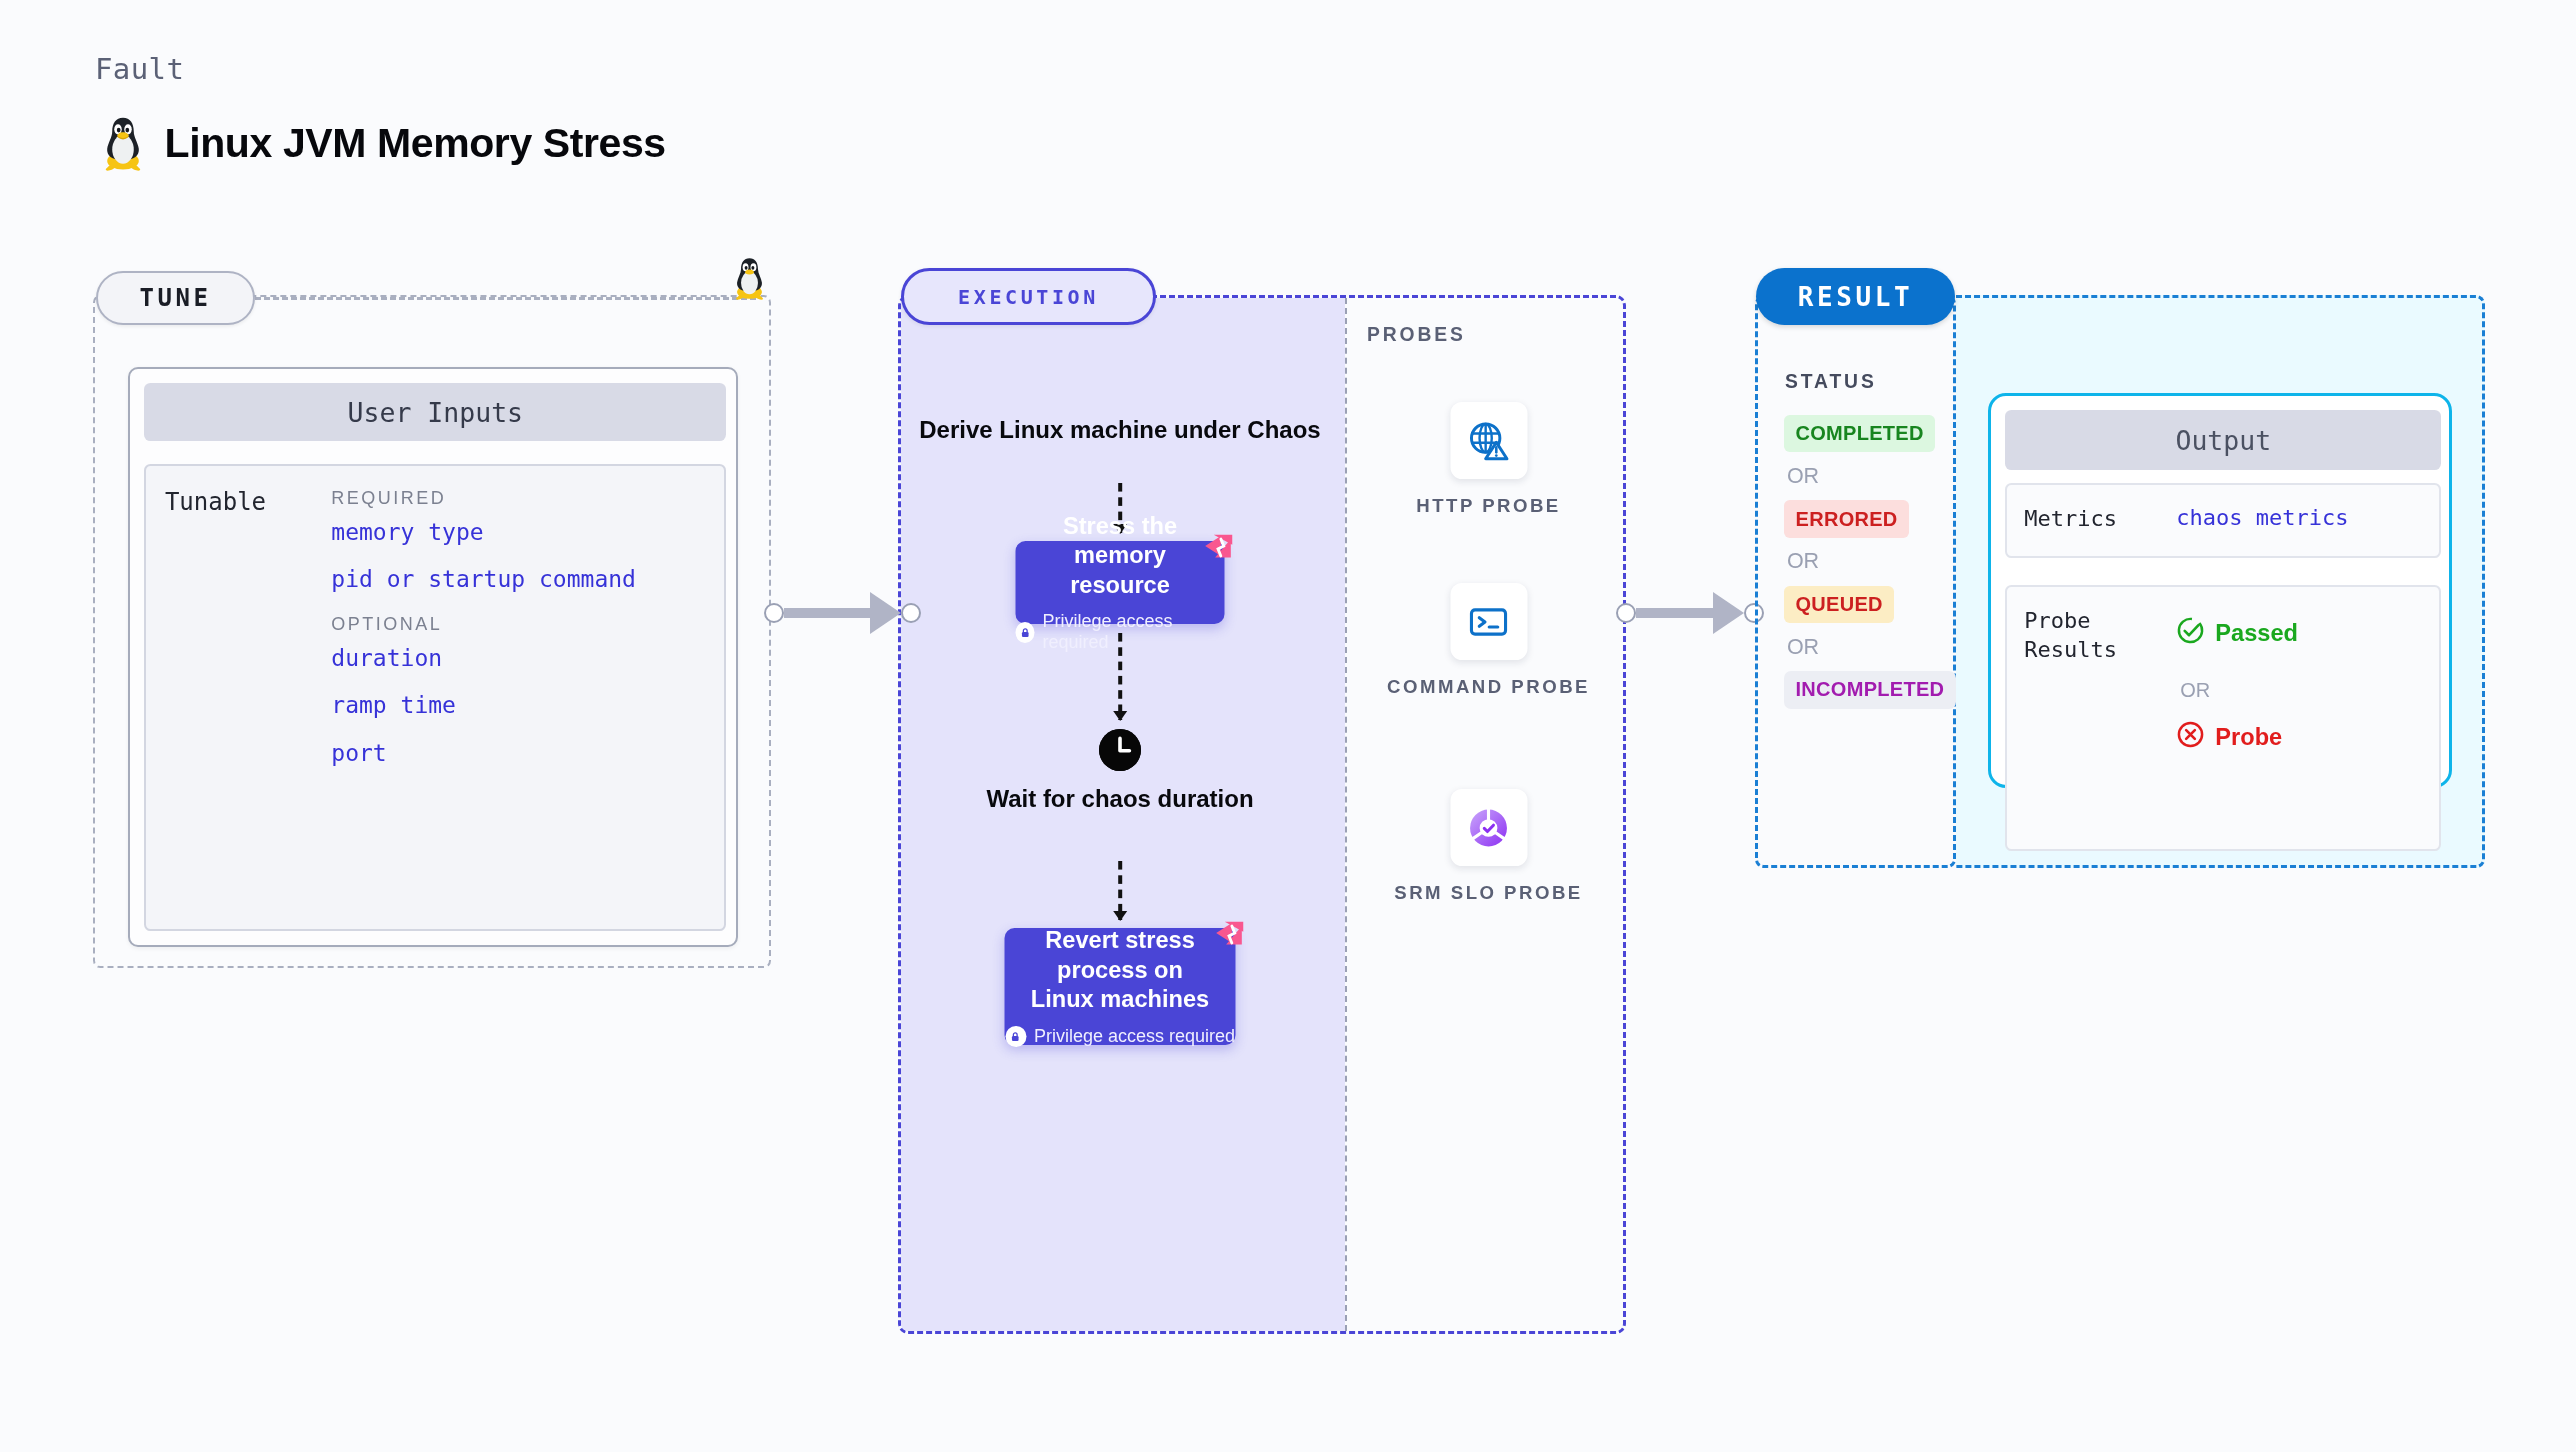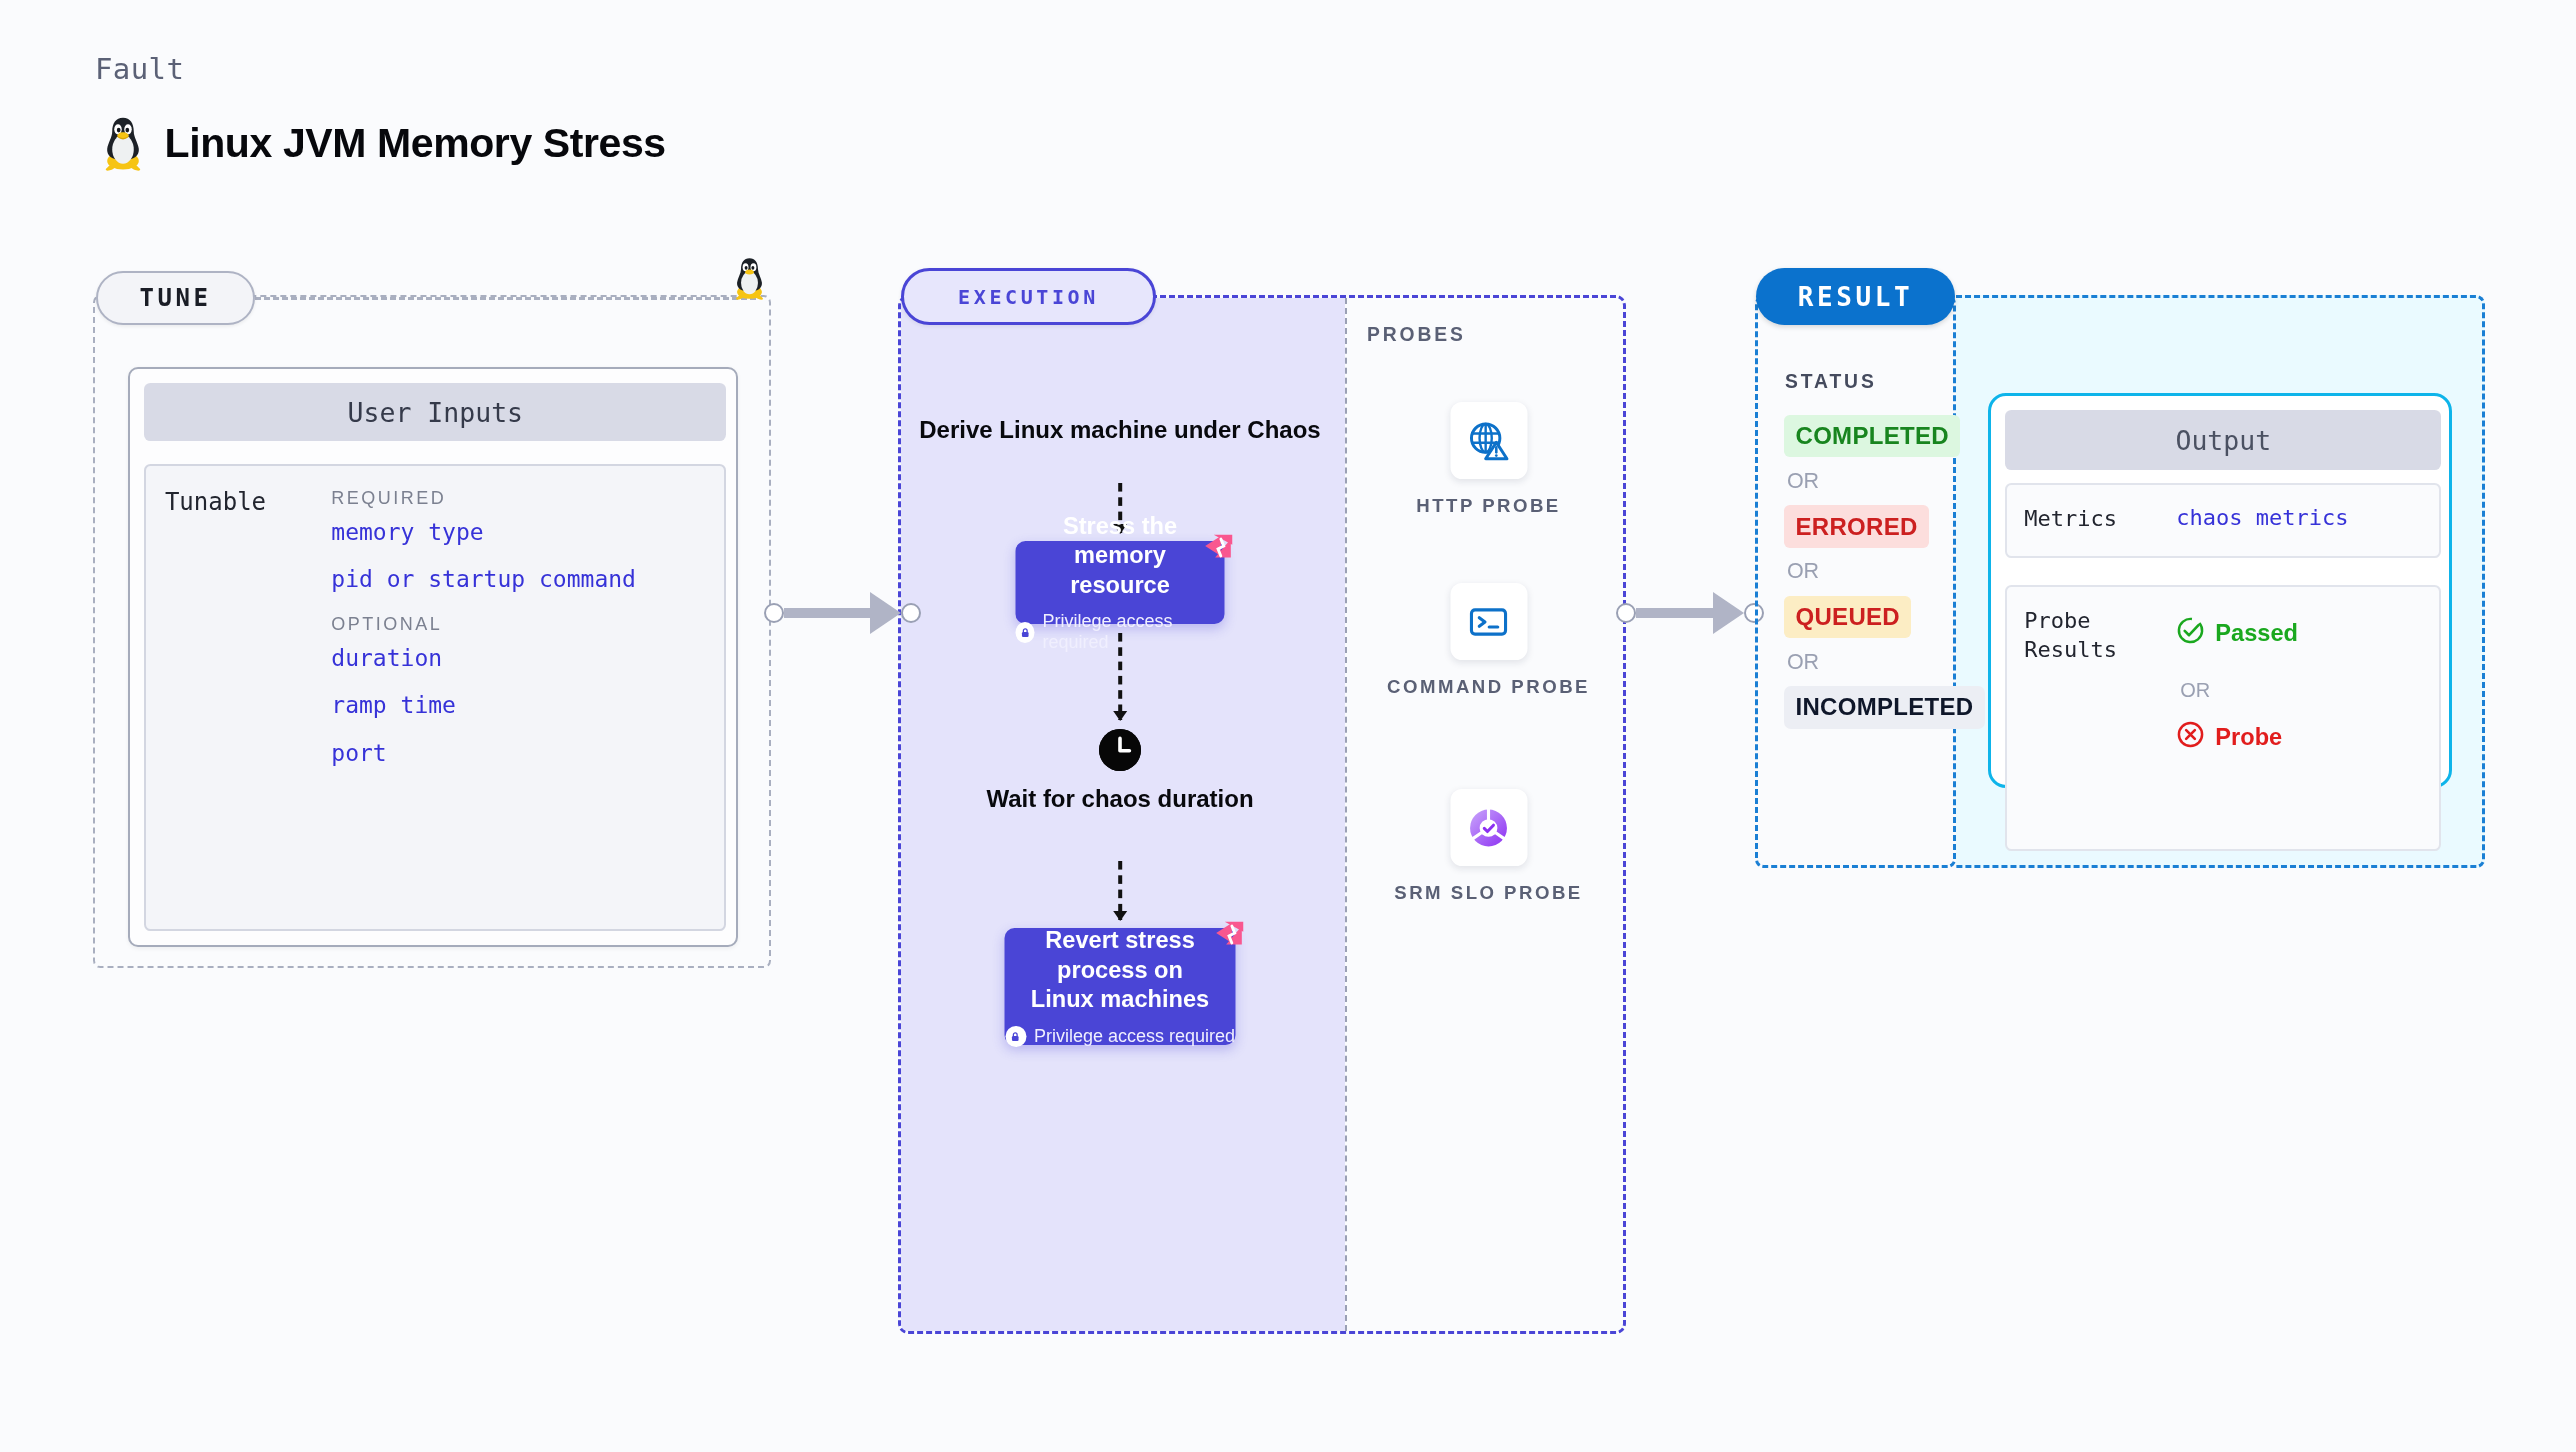--- a/index.html
+++ b/index.html
@@ -164,26 +164,26 @@
   }
 
   
   .status-hd {
     position: absolute; left: 1785px; top: 371px;
     font-size: 19.3px; font-weight: 700; color: #454b5e; letter-spacing: 2.9px;
   }
   .status-list { position: absolute; left: 1784px; top: 415px; width: 179px; }
   .chip {
     display: inline-block; padding: 7.2px 11.5px; border-radius: 5.7px;
-    font-size: 24px; font-weight: 700; letter-spacing: 0.3px;
+    font-size: 20px; font-weight: 700; letter-spacing: 0.3px;
   }
   .chip-completed { background: #dcf7e0; color: #18851f; }
   .chip-errored   { background: #fcdedd; color: #cc2020; }
   .chip-queued    { background: #fcedc4; color: #cc2020; }
-  .chip-incomplete{ background: #eceef4; color: #0f172a; border-radius: 7px; }
+  .chip-incomplete{ background: #eceef4; color: #a21caf; border-radius: 7px; }
   .or-text { font-size: 21.5px; color: #9aa0b2; margin: 11.5px 0 11.5px 2.9px; font-family: "Liberation Sans", sans-serif; }
 
   
   .output-card {
     position: absolute; left: 1988px; top: 393px; width: 464px; height: 395px;
     background: #ffffff; border: 3.6px solid #0eb4ea; border-radius: 18px;
   }
   .output-hd {
     position: absolute; left: 14.3px; top: 14.3px; width: 436px; height: 60px;
     background: #d8dae6; border-radius: 6.4px;

